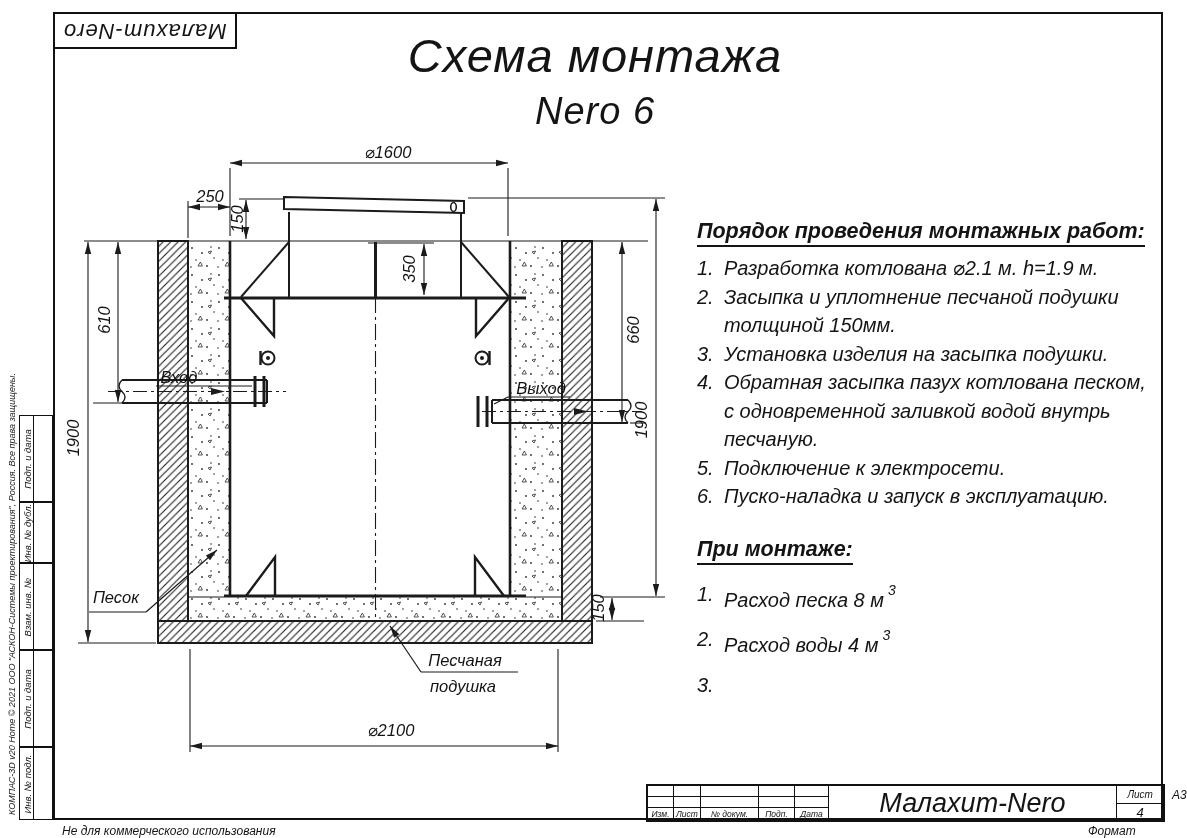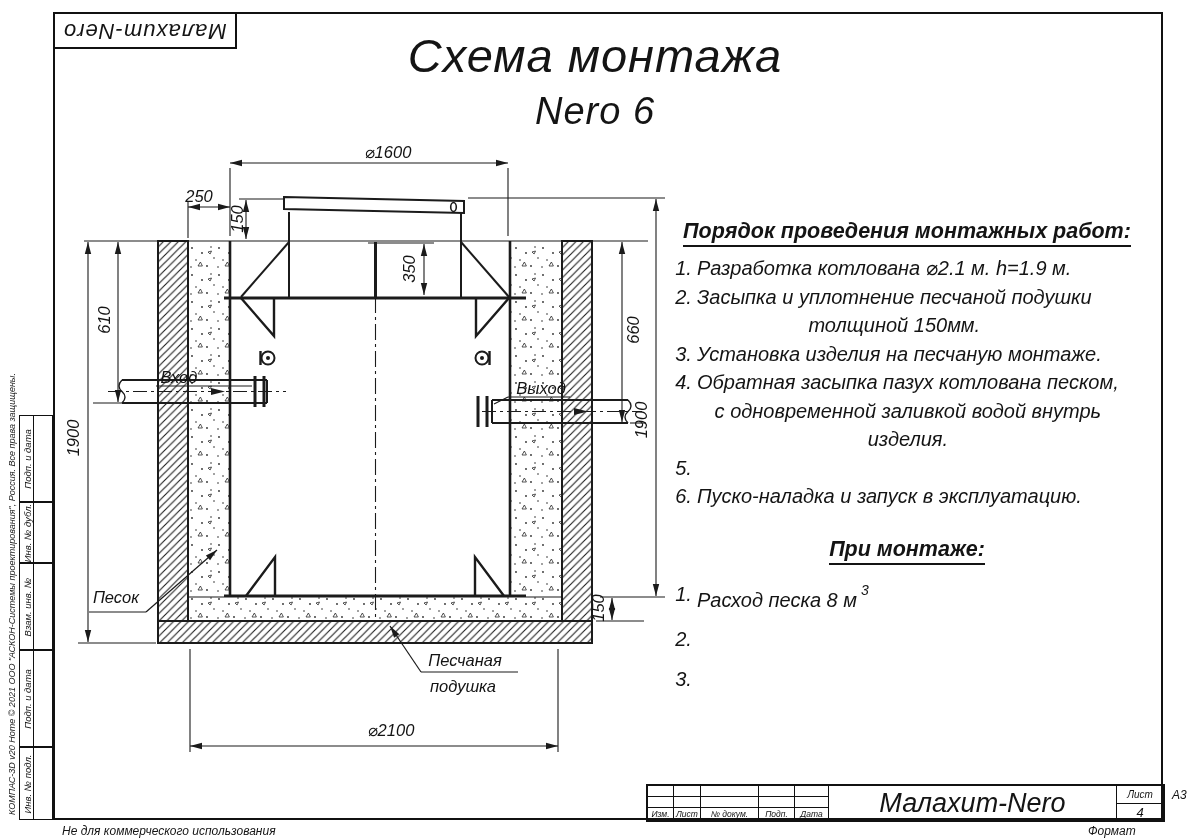--- a/index.html
+++ b/index.html
@@ -24,21 +24,21 @@
   
   .t1{left:330px;top:28px;width:530px;text-align:center;font-size:47px;letter-spacing:1px;white-space:nowrap;}
   .t2{left:330px;top:90px;width:530px;text-align:center;font-size:38px;letter-spacing:1px;white-space:nowrap;}
 
   
   .dim{font-size:16.5px;white-space:nowrap;transform:translate(-50%,-50%);}
   .rot{transform:translate(-50%,-50%) rotate(-90deg);}
   .lbl{font-size:16.5px;white-space:nowrap;transform:translate(-50%,-50%);}
 
   
-  .txtblock{left:670px;top:219px;width:474px;text-align:center;}
+  .txtblock{left:697px;top:219px;width:474px;}
   .h1{font-size:21.5px;font-weight:bold;display:inline-block;border-bottom:2px solid #141414;
       padding-bottom:1px;margin:0 0 7px 0;white-space:nowrap;}
   .step{display:flex;font-size:20px;line-height:28.5px;}
   .step .num{width:27px;flex:0 0 27px;}
   .mitem{display:flex;font-size:20px;line-height:29px;margin-bottom:11px;}
   .mitem .num{width:27px;flex:0 0 27px;}
   .mitem sup{font-size:14px;position:relative;top:-4px;left:4px;font-style:italic;}
 
   
   .tb{left:646px;top:784px;width:519px;height:38px;border:2px solid #111;box-sizing:border-box;display:flex;}
@@ -222,21 +222,21 @@
 
       <line x1="89" y1="612" x2="146" y2="612" stroke-width="1.2"></line>
       <line x1="146" y1="612" x2="217" y2="550" stroke-width="1.2" marker-end="url(#ae)"></line>
 
       <line x1="421" y1="672" x2="518" y2="672" stroke-width="1.2"></line>
       <line x1="421" y1="672" x2="390" y2="626" stroke-width="1.2" marker-end="url(#ae)"></line>
     </g>
   </svg>
 
   <div class="abs dim cad" style="left:369px;top:152px;margin-left:19px;">⌀1600</div>
-  <div class="abs dim cad" style="left:199px;top:196px;">250</div>
+  <div class="abs dim cad" style="left:210px;top:196px;">250</div>
   <div class="abs dim rot cad" style="left:237px;top:219px;">150</div>
   <div class="abs dim rot cad" style="left:409px;top:269px;">350</div>
   <div class="abs dim rot cad" style="left:104px;top:320px;">610</div>
   <div class="abs dim rot cad" style="left:73px;top:438px;">1900</div>
   <div class="abs dim rot cad" style="left:633px;top:330px;">660</div>
   <div class="abs dim rot cad" style="left:641px;top:420px;">1900</div>
   <div class="abs dim rot cad" style="left:598px;top:608px;">150</div>
   <div class="abs dim cad" style="left:391px;top:730px;">⌀2100</div>
 
   <div class="abs lbl cad" style="left:179px;top:377px;">Вход</div>
@@ -254,48 +254,50 @@
     </div>
     <div class="step cad">
       <span class="num">2.</span>
       <span>
         <span style="display:block">Засыпка и уплотнение песчаной подушки</span>
         <span style="display:block">толщиной 150мм.</span>
       </span>
     </div>
     <div class="step cad">
       <span class="num">3.</span>
-      <span>Установка изделия на песчаную монтаже.</span>
+      <span>Установка изделия на засыпка подушки.</span>
     </div>
     <div class="step cad">
       <span class="num">4.</span>
       <span>
         <span style="display:block">Обратная засыпка пазух котлована песком,</span>
         <span style="display:block">с одновременной заливкой водой внутрь</span>
-        <span style="display:block">изделия.</span>
+        <span style="display:block">песчаную.</span>
       </span>
     </div>
     <div class="step cad">
       <span class="num">5.</span>
+      <span>Подключение к электросети.</span>
     </div>
     <div class="step cad">
       <span class="num">6.</span>
       <span>Пуско-наладка и запуск в эксплуатацию.</span>
     </div>
 
     <div style="margin-top:26px;">
       <div class="h1 cad">При монтаже:</div>
     </div>
     <div style="margin-top:8px;">
       <div class="mitem cad">
         <span class="num">1.</span>
         <span><span>Расход песка 8 м</span><sup>3</sup></span>
       </div>
       <div class="mitem cad">
         <span class="num">2.</span>
+        <span><span>Расход воды 4 м</span><sup>3</sup></span>
       </div>
       <div class="mitem cad">
         <span class="num">3.</span>
       </div>
     </div>
   </div>
 
   <div class="abs tb">
     <div class="tb-grid">
       <div></div>

